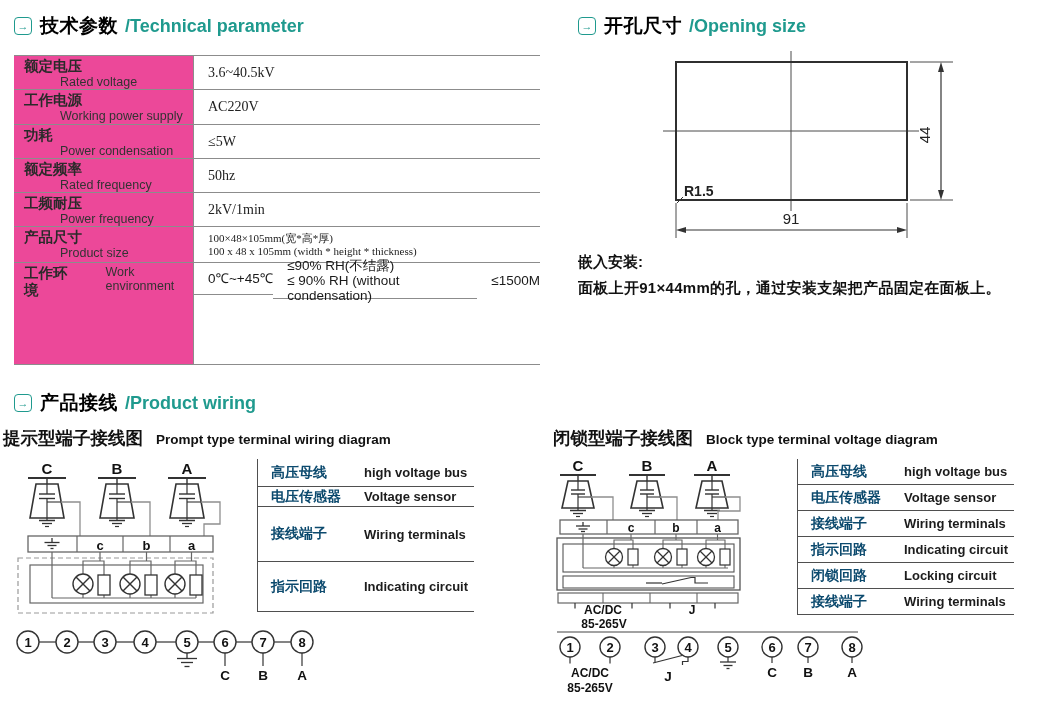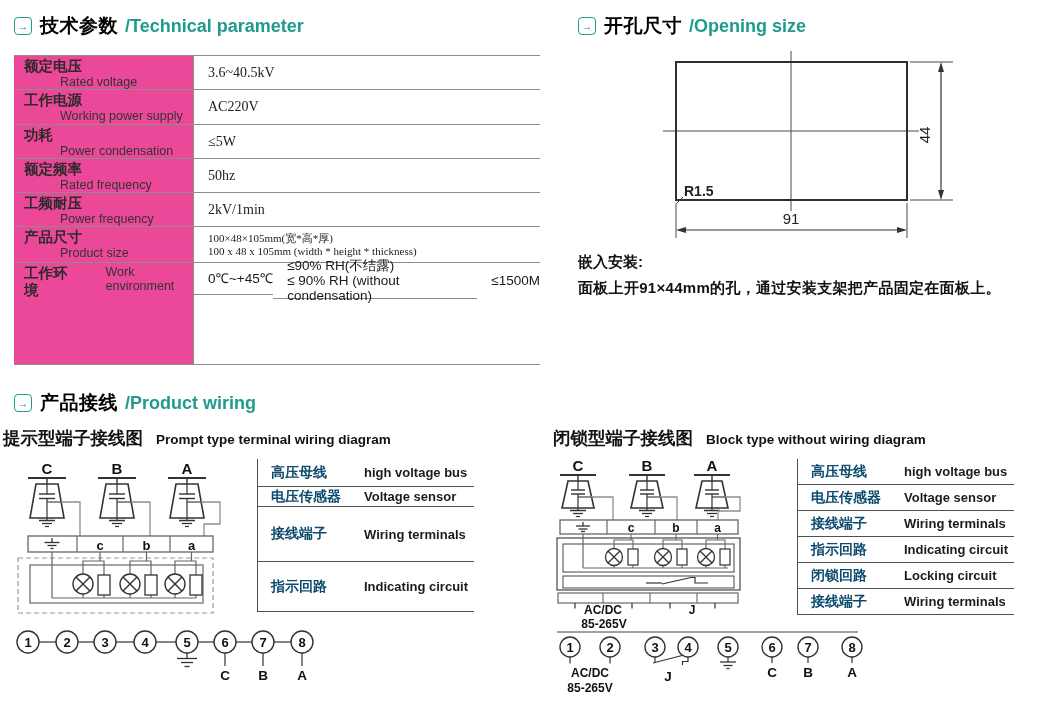--- a/index.html
+++ b/index.html
@@ -342,21 +342,21 @@
       <span class="leg-en">Wiring terminals</span>
     </div>
     <div class="leg-row" style="height:50px">
       <span class="leg-zh">指示回路</span>
       <span class="leg-en">Indicating circuit</span>
     </div>
   </div>
 
   <div class="abs sub-title" style="left:553px;top:426px;">
     <span class="st-zh">闭锁型端子接线图</span>
-    <span class="st-en">Block type without wiring diagram</span>
+    <span class="st-en">Block type terminal voltage diagram</span>
   </div>
 
   <svg class="abs" style="left:550px;top:450px;" width="320" height="255" viewBox="0 0 320 255">
     <text x="28" y="21" class="ph">C</text>
     <text x="97" y="21" class="ph">B</text>
     <text x="162" y="21" class="ph">A</text>
     <g stroke="#333" fill="none">
 
       <line x1="10" y1="25" x2="46" y2="25" stroke-width="2"></line>
       <line x1="28" y1="25" x2="28" y2="31" stroke-width="1.4"></line>

